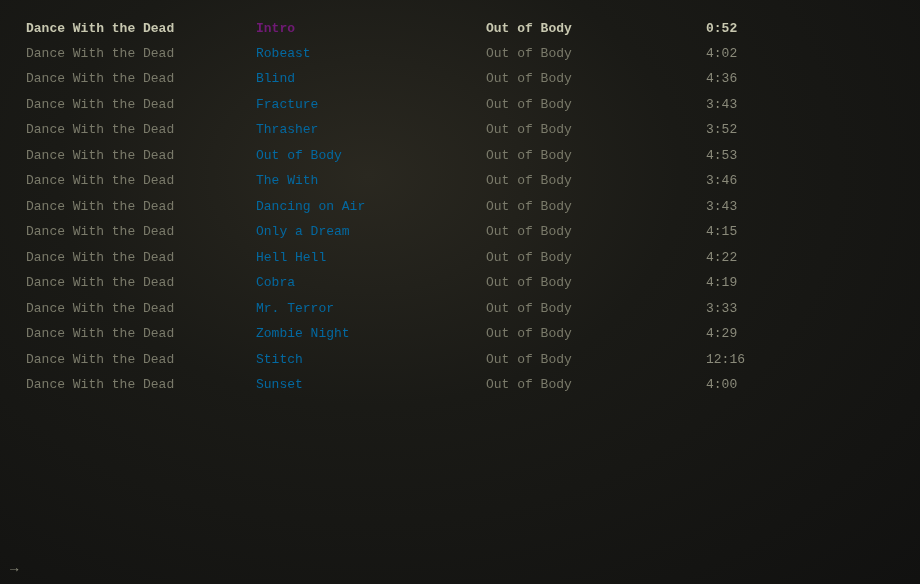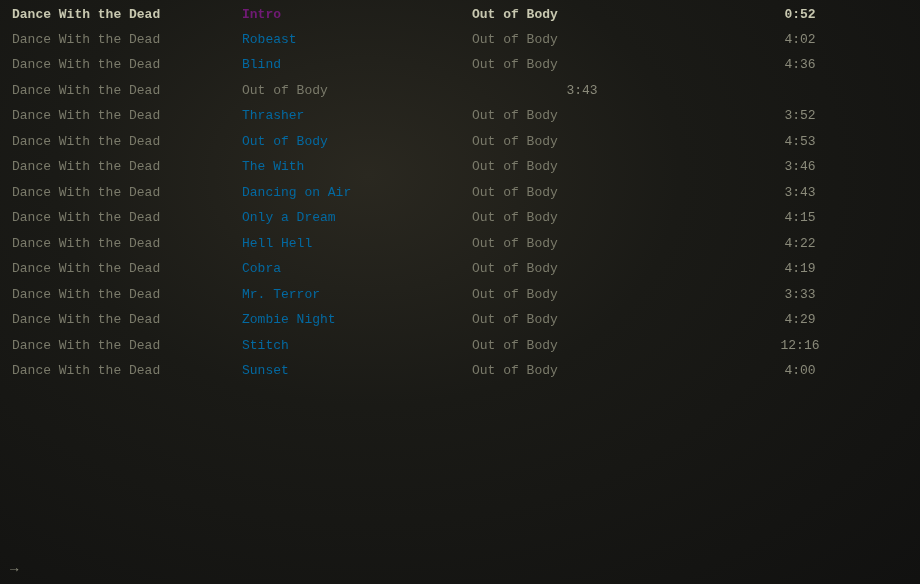--- a/index.html
+++ b/index.html
@@ -14,21 +14,21 @@
       background: #1a1a18;
       background: radial-gradient(ellipse at 40% 30%, #2a2820 0%, #1a1a16 40%, #111110 100%);
       font-family: 'Courier New', Courier, monospace;
       font-size: 13px;
       color: #8a8a7a;
       overflow: hidden;
       position: relative;
     }
 
     .track-list {
-      padding: 2px;
+      padding: 16px;
       width: 100%;
     }
 
     .track-row {
       display: grid;
       grid-template-columns: 230px 230px 220px 1fr;
       padding: 3px 10px;
       line-height: 1.5;
     }
 
@@ -56,21 +56,21 @@
 
     .track-row .col-album {
       color: #7a7a6a;
     }
 
     .track-row.header .col-album {
       color: #c8c8b0;
     }
 
     .track-row .col-duration {
-      text-align: center;
+      text-align: left;
       color: #8a8a7a;
     }
 
     .track-row.header .col-duration {
       color: #c8c8b0;
     }
 
     .bottom-arrow {
       position: absolute;
       bottom: 8px;
@@ -97,20 +97,21 @@
         <span class="col-duration">4:02</span>
       </div>
       <div class="track-row">
         <span class="col-artist">Dance With the Dead</span>
         <span class="col-title">Blind</span>
         <span class="col-album">Out of Body</span>
         <span class="col-duration">4:36</span>
       </div>
       <div class="track-row">
         <span class="col-artist">Dance With the Dead</span>
+        <span class="col-title">Fracture</span>
         <span class="col-album">Out of Body</span>
         <span class="col-duration">3:43</span>
       </div>
       <div class="track-row">
         <span class="col-artist">Dance With the Dead</span>
         <span class="col-title">Thrasher</span>
         <span class="col-album">Out of Body</span>
         <span class="col-duration">3:52</span>
       </div>
       <div class="track-row">

